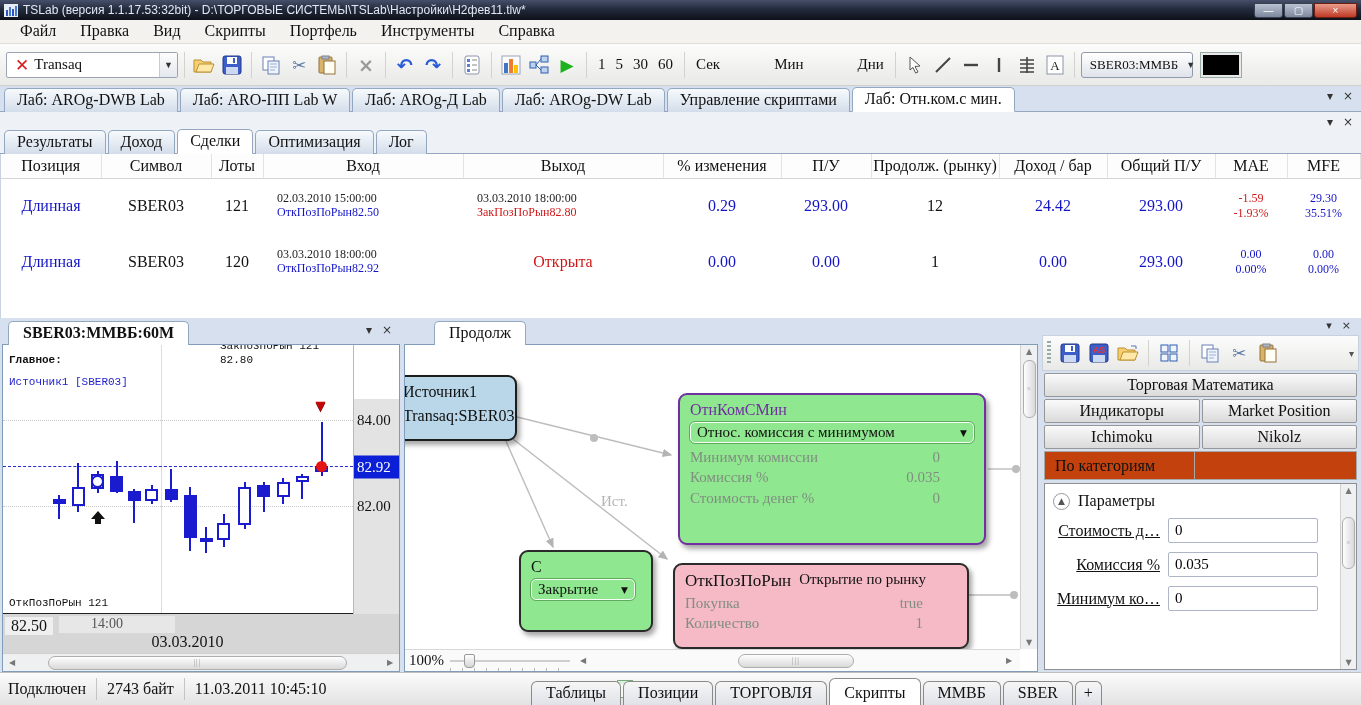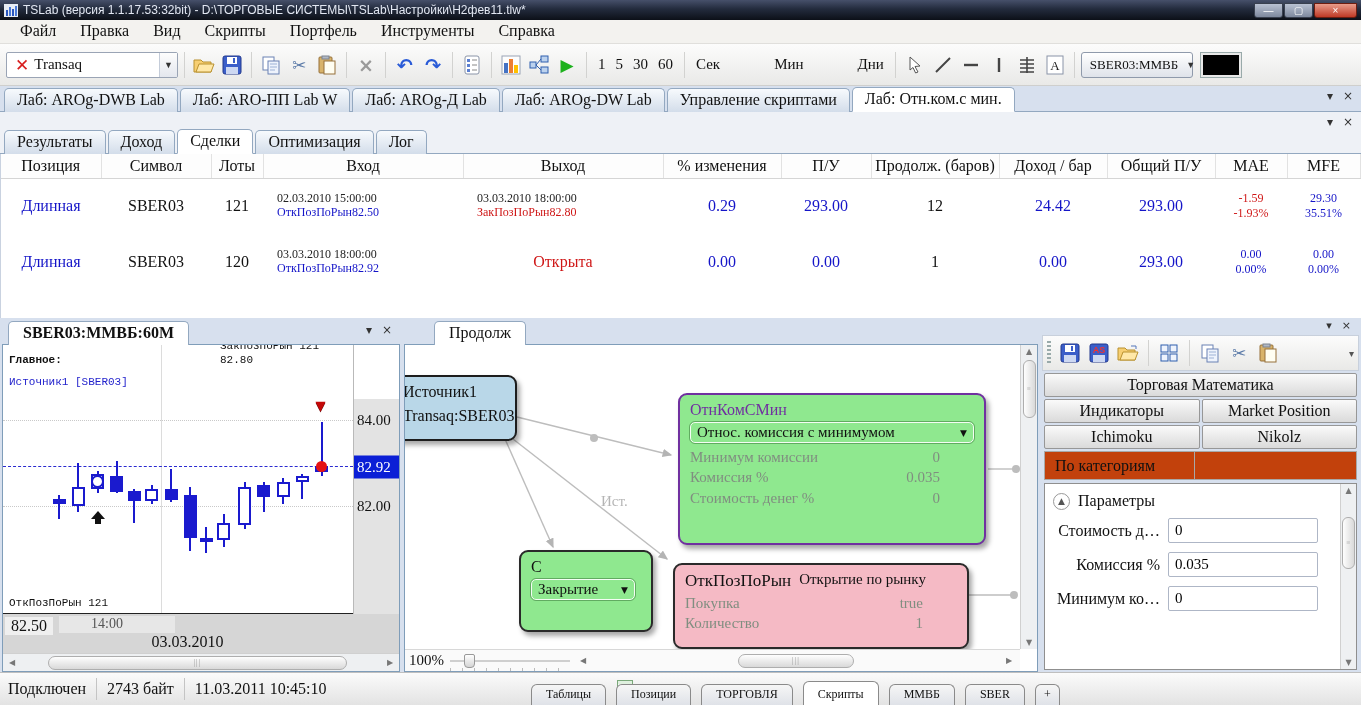--- a/index.html
+++ b/index.html
@@ -145,31 +145,31 @@
   .rp-btn { background:linear-gradient(#fafafa,#dadada); border:1px solid #979797; border-radius:2px;
     height:24px; display:flex; align-items:center; justify-content:center; font-size:16px; }
   .w-full { width:100%; } .w-half { width:calc(50% - 1px); }
   .rp-cat { height:29px; display:flex; margin:2px 2px 0 2px; border:1px solid #a8a8a8; background:#c2410c; }
   .rp-cat .catbtn { width:150px; border-right:1px solid #a8a8a8; display:flex; align-items:center; padding-left:10px; font-size:16px; }
   .rp-params { flex:1; margin:3px 2px 2px 2px; border:1px solid #8f8f8f; background:#fff; position:relative; padding:8px 24px 4px 8px; }
   .prm-head { display:flex; align-items:center; gap:8px; font-size:16px; margin-bottom:8px; }
   .chev-circle { width:17px; height:17px; border:1px solid #999; border-radius:50%; display:flex; align-items:center;
     justify-content:center; font-size:9px; color:#555; font-family:"DejaVu Sans",sans-serif; }
   .prm-row { display:flex; align-items:center; margin-bottom:9px; }
-  .prm-row label { width:115px; text-align:right; padding-right:8px; font-size:16px; white-space:nowrap; overflow:hidden; }
+  .prm-row label { width:115px; text-align:right; padding-right:8px; font-size:16px; white-space:nowrap; overflow:hidden;text-decoration:underline; }
   .prm-row input { width:150px; height:25px; border:1px solid #aeb6c6; border-radius:2px; padding-left:6px;
     font-family:inherit; font-size:15px; }
 
   
   .statusbar { height:33px; background:linear-gradient(#fbfbfb,#e3e3e3); border-top:1px solid #bfbfbf;
     display:flex; align-items:center; padding:0 8px; position:relative; font-size:16px; }
   .ssep { width:1px; height:22px; background:#c4c4c4; margin:0 10px; }
   .sb-tabs { position:absolute; left:531px; bottom:0; display:flex; align-items:flex-end; }
   .stab { border:1px solid #8a8a8a; border-bottom:none; border-radius:6px 6px 0 0; padding:2px 14px 3px 14px;
-    background:linear-gradient(#f6f6f6,#dfe2e8); margin-right:10px; font-size:12px; }
+    background:linear-gradient(#f6f6f6,#dfe2e8); margin-right:2px; font-size:16px; }
   .stab.active { background:#fff; padding-top:5px; }
   .stab.plus { padding:2px 8px 3px 8px; }
   .note-icon { width:16px; height:18px; border:1px solid #7aa87a; background:#f4faf4; margin-left:4px;
     box-shadow:inset 0 3px 0 #dff0df; }
 </style>
 </head>
 <body>
 
 <div class="app">
 
@@ -380,21 +380,21 @@
         </colgroup>
         <thead>
             <tr>
               <th>Позиция</th>
               <th>Символ</th>
               <th>Лоты</th>
               <th>Вход</th>
               <th>Выход</th>
               <th>% изменения</th>
               <th>П/У</th>
-              <th>Продолж. (баров)</th>
+              <th>Продолж. (рынку)</th>
               <th>Доход / бар</th>
               <th>Общий П/У</th>
               <th>MAE</th>
               <th>MFE</th>
             </tr>
           </thead>
         <tbody>
             <tr>
               <td><span class="v-blue">Длинная</span></td>
               <td>SBER03</td>

